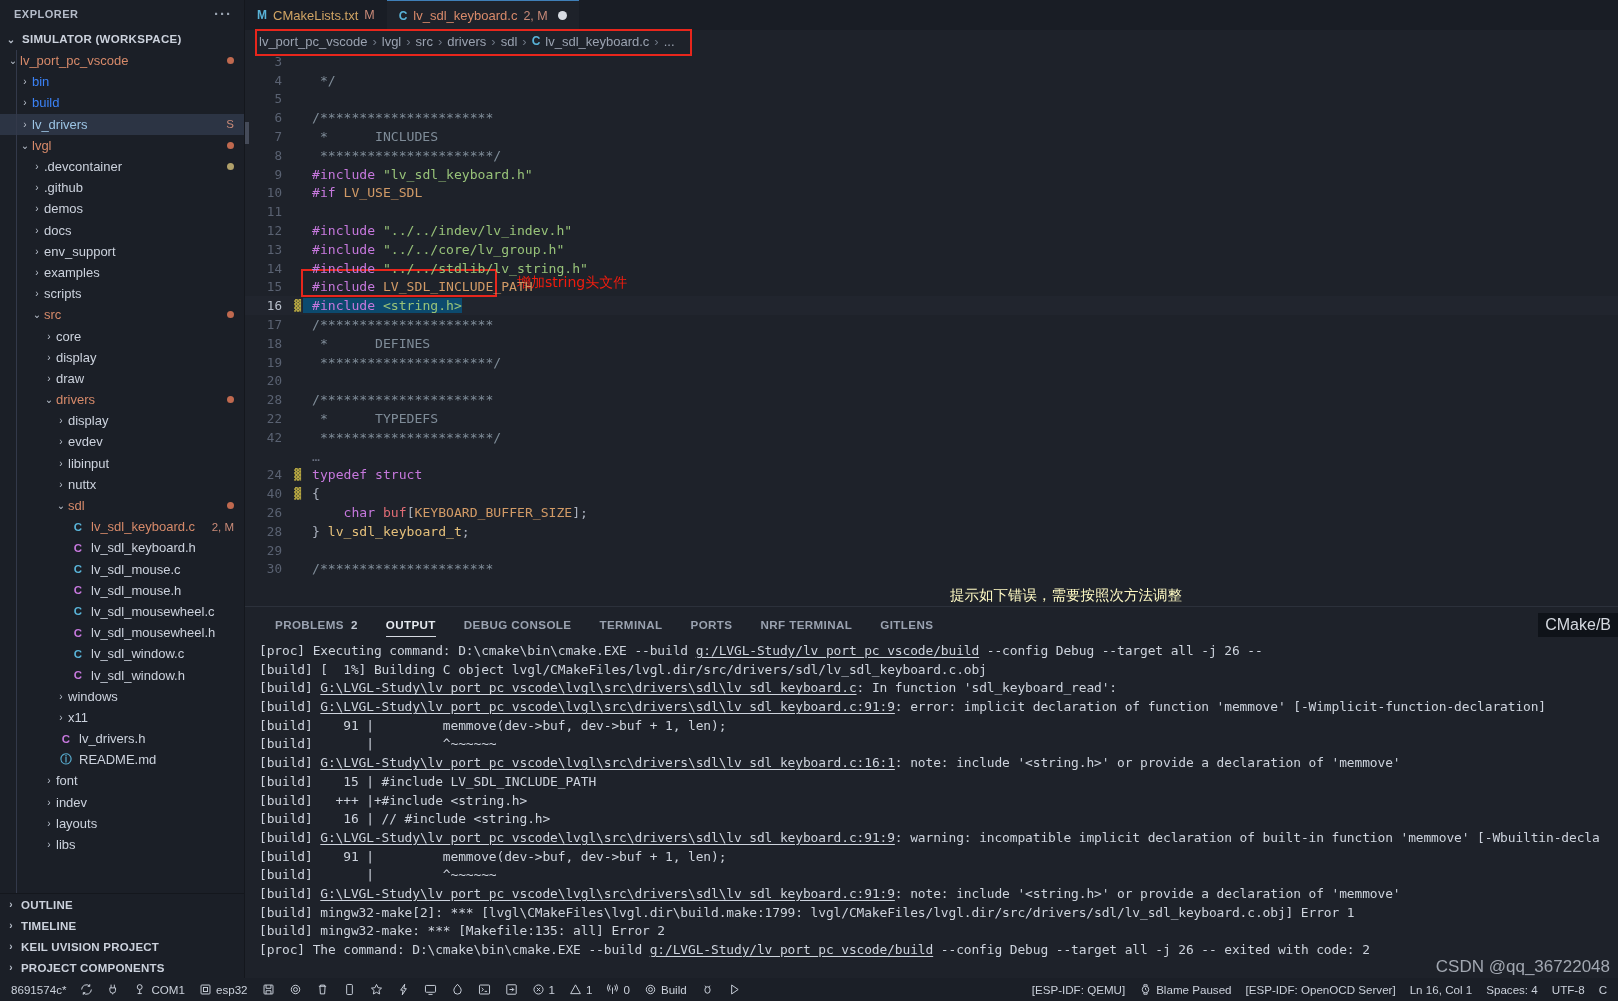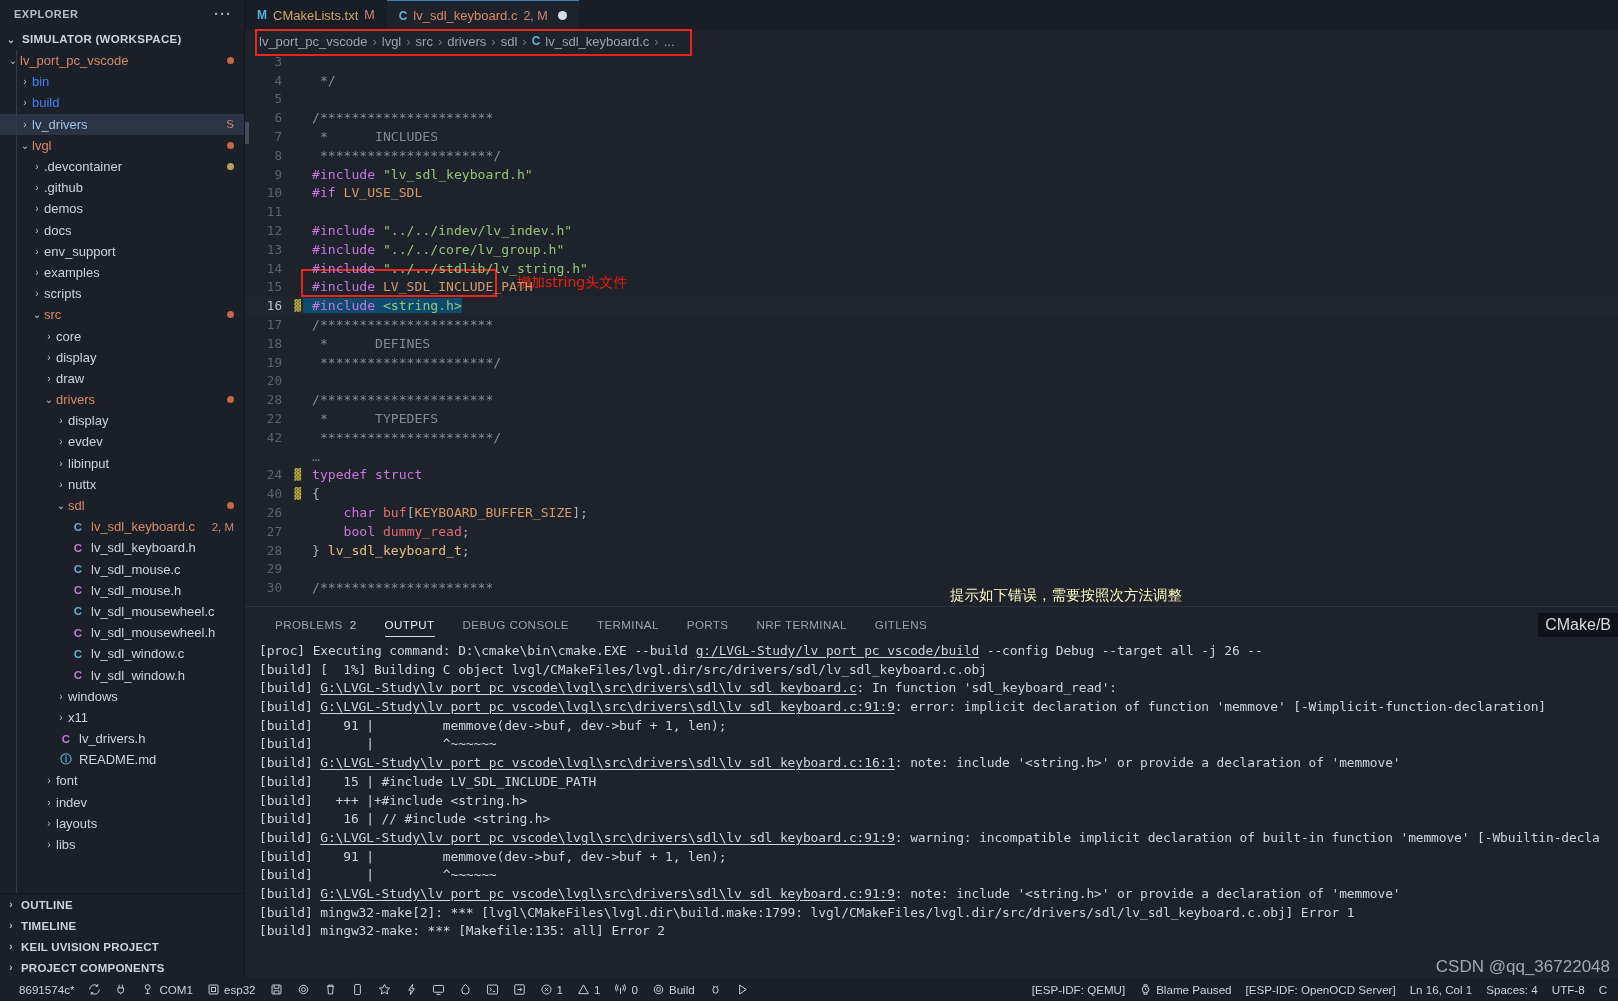--- a/index.html
+++ b/index.html
@@ -124,21 +124,21 @@
   .annot-cn {
     position: absolute; color: #f01c0e; font-size: 14px;
     font-family: "DejaVu Sans", sans-serif; white-space: nowrap;
   }
 
   
   .panel { height: 372px; flex: 0 0 372px; background: #1e222a; display: flex; flex-direction: column;
            border-top: 1px solid #2c313b; position: relative; }
   .panel-tabs {
     height: 34px; display: flex; align-items: flex-start; gap: 0px; padding-left: 16px;
-    font-size: 11.6px; letter-spacing: .4px; color: #9aa2b0; font-weight: 400;
+    font-size: 11.6px; letter-spacing: .4px; color: #9aa2b0; font-weight: 700;
   }
   .ptab { padding: 0 14px; height: 34px; display: flex; align-items: center; gap: 7px;
           position: relative; white-space: nowrap; }
   .ptab.active { color: #e6eaf0; }
   .ptab.active::after {
     content: ""; position: absolute; left: 14px; right: 14px; bottom: 4px;
     height: 1.5px; background: #d6dae2;
   }
   .ptab .cnt { color: #c3c9d4; }
   .panel-annot {
@@ -156,21 +156,21 @@
     height: 18.7px; white-space: pre; font-family: "DejaVu Sans Mono", monospace;
     font-size: 12.9px; color: #cdd3dd; letter-spacing: -0.1px;
   }
   .olink { color: #cdd3dd; text-decoration: underline; text-underline-offset: 2px; }
 
   
   .statusbar {
     height: 23px; flex: 0 0 23px; background: #1b1f27; display: flex; align-items: center;
     font-size: 11.6px; color: #cbd1db; white-space: nowrap;
   }
-  .sb-left { display: flex; align-items: center; gap: 0; padding-left: 12px; }
+  .sb-left { display: flex; align-items: center; gap: 0; padding-left: 4px; }
   .sb-right { display: flex; align-items: center; gap: 0; margin-left: auto; padding-right: 4px; }
   .sitem { display: flex; align-items: center; gap: 4px; padding: 0 7px; height: 23px; }
   .sitem svg { display: block; }
   .watermark {
     position: absolute; right: 8px; bottom: 24px; color: #b9bfc9; font-size: 17px;
     font-family: "Liberation Sans", sans-serif; opacity: .85;
   }
   .scrollpill {
     position: absolute; left: 0; width: 4px; background: #454b59;
   }
@@ -461,21 +461,20 @@
           <div class="cline"><span class="gutter">18</span><span class="foldbar"></span><span class="codetxt"><span class="k-comment"> *      DEFINES</span></span></div>
           <div class="cline"><span class="gutter">19</span><span class="foldbar"></span><span class="codetxt"><span class="k-comment"> **********************/</span></span></div>
           <div class="cline"><span class="gutter">20</span><span class="foldbar"></span><span class="codetxt"></span></div>
           <div class="cline"><span class="gutter">28</span><span class="foldbar"></span><span class="codetxt"><span class="k-comment">/**********************</span></span></div>
           <div class="cline"><span class="gutter">22</span><span class="foldbar"></span><span class="codetxt"><span class="k-comment"> *      TYPEDEFS</span></span></div>
           <div class="cline"><span class="gutter">42</span><span class="foldbar"></span><span class="codetxt"><span class="k-comment"> **********************/</span></span></div>
           <div class="cline"><span class="gutter"></span><span class="foldbar"></span><span class="foldmark">…</span></div>
           <div class="cline"><span class="gutter">24</span><span class="foldbar zigzag">▓</span><span class="codetxt"><span class="k-plain"><span class="k-kw">typedef</span> <span class="k-kw">struct</span></span></span></div>
           <div class="cline"><span class="gutter">40</span><span class="foldbar zigzag">▓</span><span class="codetxt"><span class="k-plain">{</span></span></div>
           <div class="cline"><span class="gutter">26</span><span class="foldbar"></span><span class="codetxt"><span class="k-plain">    <span class="k-kw">char</span> <span class="k-ident">buf</span>[<span class="k-macro">KEYBOARD_BUFFER_SIZE</span>];</span></span></div>
-          <div class="cline"><span class="gutter">27</span><span class="foldbar"></span><span class="codetxt"><span class="k-plain">    <span class="k-kw">bool</span> <span class="k-ident">dummy_read</span>;</span></span></div>
           <div class="cline"><span class="gutter">28</span><span class="foldbar"></span><span class="codetxt"><span class="k-plain">} <span class="k-type">lv_sdl_keyboard_t</span>;</span></span></div>
           <div class="cline"><span class="gutter">29</span><span class="foldbar"></span><span class="codetxt"></span></div>
           <div class="cline"><span class="gutter">30</span><span class="foldbar"></span><span class="codetxt"><span class="k-comment">/**********************</span></span></div>
         </div>
 
       <div class="panel">
         <div class="panel-tabs" id="panel-tabs">
             <div class="ptab">
               <span>PROBLEMS</span>
               <span class="cnt">2</span>
@@ -510,20 +509,21 @@
             <div class="oline">[build] <span class="olink">G:\LVGL-Study\lv_port_pc_vscode\lvgl\src\drivers\sdl\lv_sdl_keyboard.c:16:1</span>: note: include '&lt;string.h&gt;' or provide a declaration of 'memmove'</div>
             <div class="oline">[build]    15 | #include LV_SDL_INCLUDE_PATH</div>
             <div class="oline">[build]   +++ |+#include &lt;string.h&gt;</div>
             <div class="oline">[build]    16 | // #include &lt;string.h&gt;</div>
             <div class="oline">[build] <span class="olink">G:\LVGL-Study\lv_port_pc_vscode\lvgl\src\drivers\sdl\lv_sdl_keyboard.c:91:9</span>: warning: incompatible implicit declaration of built-in function 'memmove' [-Wbuiltin-decla</div>
             <div class="oline">[build]    91 |         memmove(dev-&gt;buf, dev-&gt;buf + 1, len);</div>
             <div class="oline">[build]       |         ^~~~~~~</div>
             <div class="oline">[build] <span class="olink">G:\LVGL-Study\lv_port_pc_vscode\lvgl\src\drivers\sdl\lv_sdl_keyboard.c:91:9</span>: note: include '&lt;string.h&gt;' or provide a declaration of 'memmove'</div>
             <div class="oline">[build] mingw32-make[2]: *** [lvgl\CMakeFiles\lvgl.dir\build.make:1799: lvgl/CMakeFiles/lvgl.dir/src/drivers/sdl/lv_sdl_keyboard.c.obj] Error 1</div>
             <div class="oline">[build] mingw32-make: *** [Makefile:135: all] Error 2</div>
+            <div class="oline">[proc] The command: D:\cmake\bin\cmake.EXE --build <span class="olink">g:/LVGL-Study/lv_port_pc_vscode/build</span> --config Debug --target all -j 26 -- exited with code: 2</div>
           </div>
       </div>
     </div>
   </div>
 
   <div class="panel-annot">提示如下错误，需要按照次方法调整</div>
   <div class="watermark">CSDN @qq_36722048</div>
 
   <div class="statusbar">
     <div class="sb-left" id="sb-left">

